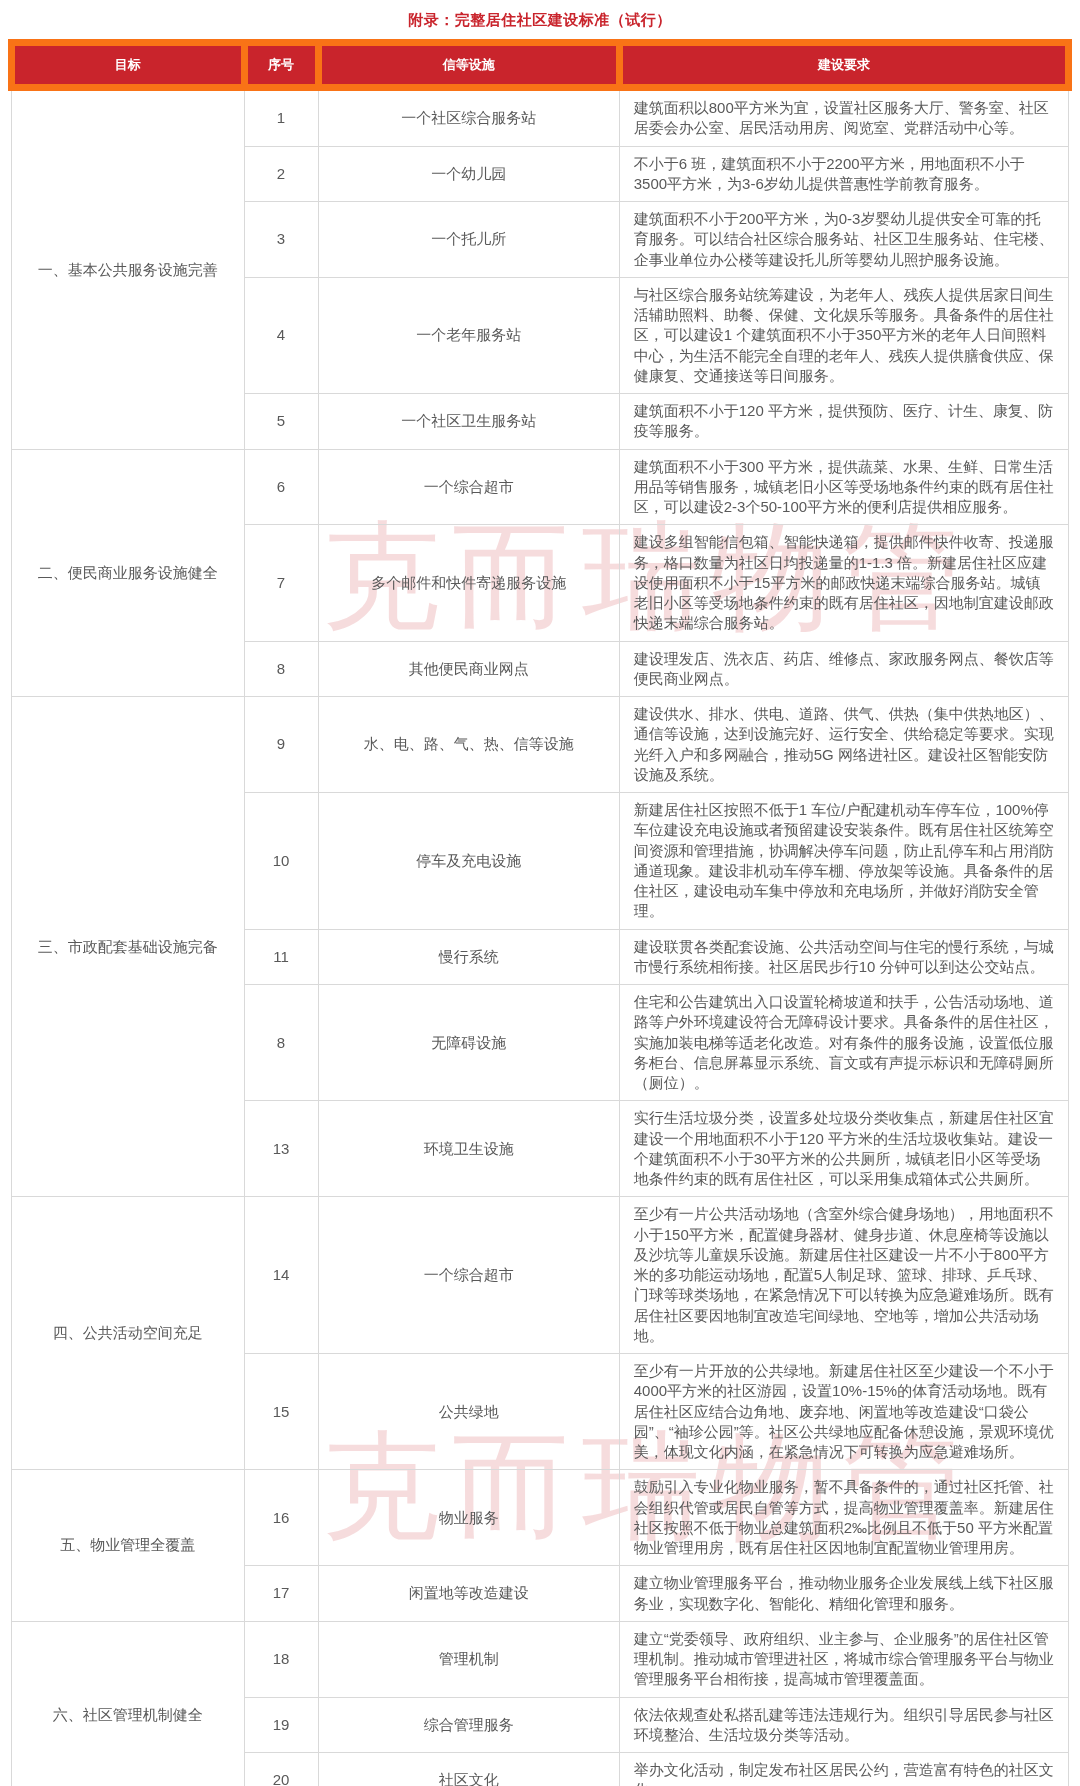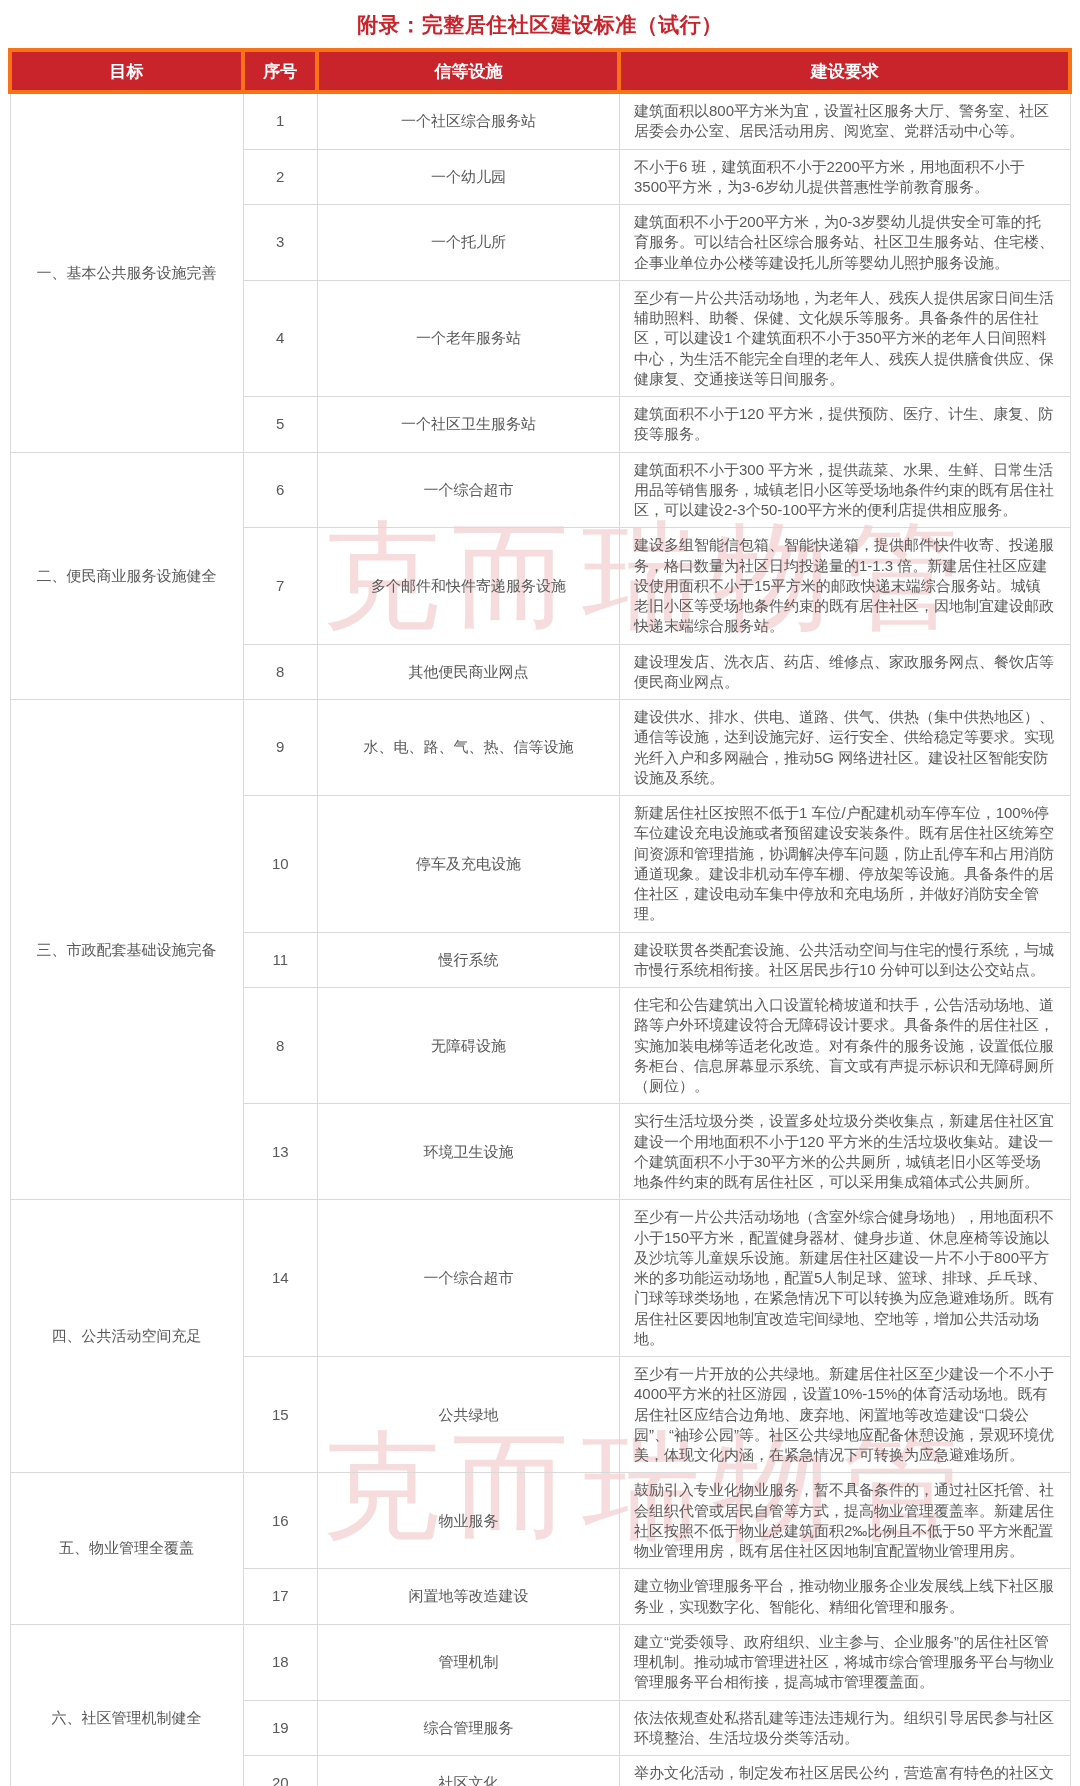--- a/index.html
+++ b/index.html
@@ -11,46 +11,46 @@
   .page {
     position: relative;
     width: 1080px;
     min-height: 1786px;
     background: #ffffff;
     overflow: hidden;
   }
   .doc-title {
     text-align: center;
     color: #c9242c;
-    font-size: 21px;
+    font-size: 15px;
     font-weight: bold;
     padding: 11px 0 9px 0;
     letter-spacing: 0.5px;
     font-family: Liberation Mono, monospace;
   }
   table.std-table {
     position: relative;
     z-index: 1;
     width: 1064px;
     margin: 0 8px;
     border-collapse: collapse;
     table-layout: fixed;
   }
   table.std-table col.c-goal    { width: 22%; }
   table.std-table col.c-no      { width: 7%; }
   table.std-table col.c-content { width: 28.5%; }
   table.std-table col.c-req     { width: 42.5%; }
   table.std-table th {
     background: #c9242c;
     color: #ffffff;
-    font-size: 17px;
+    font-size: 13px;
     font-weight: bold;
     height: 38px;
     padding: 0 6px;
-    border: 4px solid #f97316;
+    border: 7px solid #f97316;
     text-align: center;
     margin-top: 36px;
   }
   table.std-table td {
     border: 1px solid #d9d9d9;
     color: #595959;
     font-size: 15px;
     line-height: 1.35;
     padding: 7px 14px;
     vertical-align: middle;
@@ -114,21 +114,21 @@
           <td class="req-cell">不小于6 班，建筑面积不小于2200平方米，用地面积不小于3500平方米，为3-6岁幼儿提供普惠性学前教育服务。</td>
         </tr>
         <tr>
           <td class="no-cell">3</td>
           <td class="content-cell">一个托儿所</td>
           <td class="req-cell">建筑面积不小于200平方米，为0-3岁婴幼儿提供安全可靠的托育服务。可以结合社区综合服务站、社区卫生服务站、住宅楼、企事业单位办公楼等建设托儿所等婴幼儿照护服务设施。</td>
         </tr>
         <tr>
           <td class="no-cell">4</td>
           <td class="content-cell">一个老年服务站</td>
-          <td class="req-cell">至少有一片公共活动场地，为老年人、残疾人提供居家日间生活辅助照料、助餐、保健、文化娱乐等服务。具备条件的居住社区，可以建设1 个建筑面积不小于350平方米的老年人日间照料中心，为生活不能完全自理的老年人、残疾人提供膳食供应、保健康复、交通接送等日间服务。</td>
+          <td class="req-cell">与社区综合服务站统筹建设，为老年人、残疾人提供居家日间生活辅助照料、助餐、保健、文化娱乐等服务。具备条件的居住社区，可以建设1 个建筑面积不小于350平方米的老年人日间照料中心，为生活不能完全自理的老年人、残疾人提供膳食供应、保健康复、交通接送等日间服务。</td>
         </tr>
         <tr>
           <td class="no-cell">5</td>
           <td class="content-cell">一个社区卫生服务站</td>
           <td class="req-cell">建筑面积不小于120 平方米，提供预防、医疗、计生、康复、防疫等服务。</td>
         </tr>
         <tr>
           <td class="goal-cell" rowspan="3">二、便民商业服务设施健全</td>
           <td class="no-cell">6</td>
           <td class="content-cell">一个综合超市</td>

